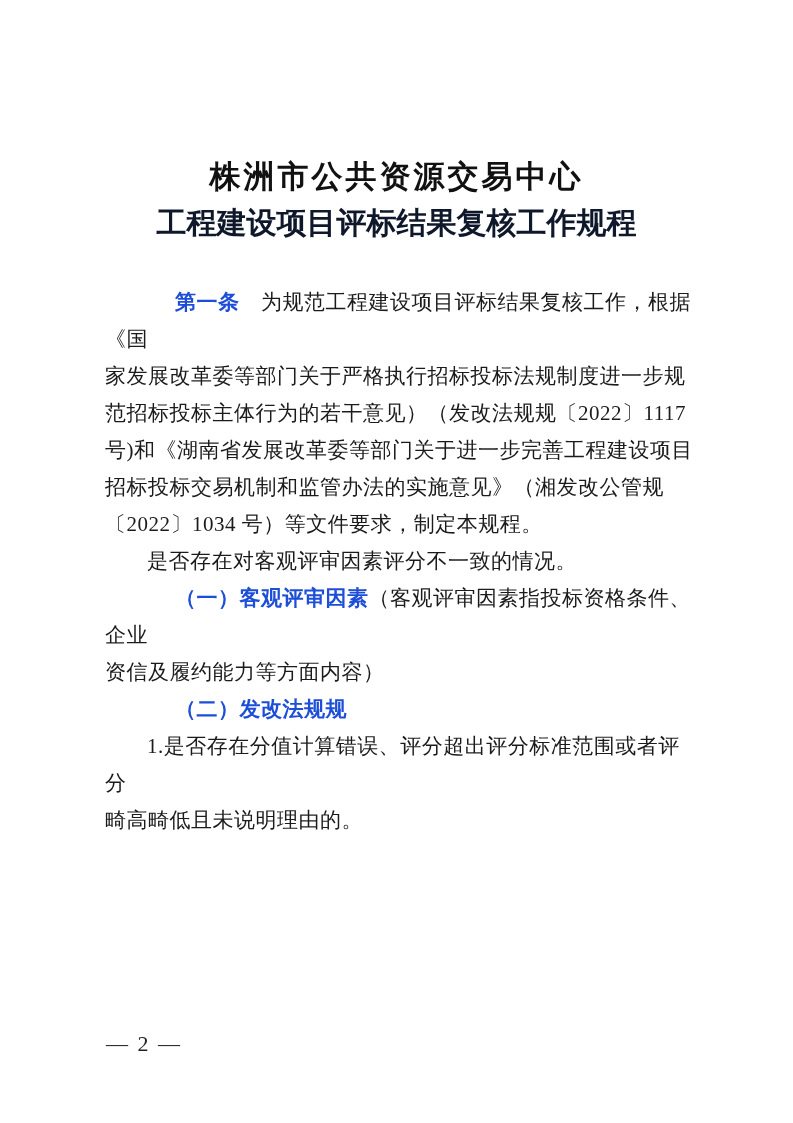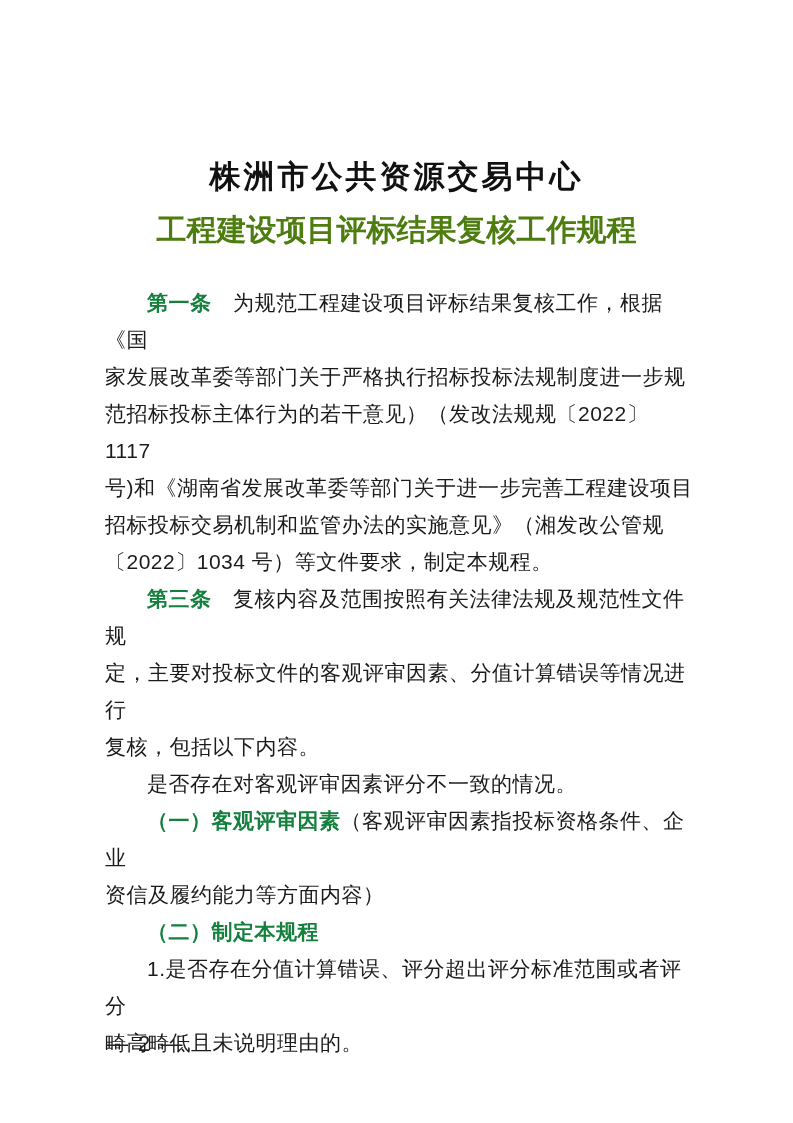--- a/index.html
+++ b/index.html
@@ -2,21 +2,21 @@
 <html><head>
 <meta charset="utf-8">
 <style>
   html, body { margin: 0; padding: 0; background: #ffffff; }
   .page {
     position: relative;
     width: 793px;
     height: 1123px;
     background: #ffffff;
     overflow: hidden;
-    font-family: Liberation Sans, sans-serif;
+    font-family: Liberation Serif, serif;
     color: #1b1b1b;
   }
   .title-block {
     position: absolute;
     top: 156px;
     left: 0;
     width: 793px;
     text-align: center;
   }
   .title-line-1 {
@@ -24,42 +24,42 @@
     font-weight: bold;
     letter-spacing: 3px;
     line-height: 42px;
     color: #111111;
   }
   .title-line-2 {
     font-size: 30px;
     font-weight: bold;
     letter-spacing: 0px;
     line-height: 42px;
-    margin-top: 11px;
-    color: #4d7c0f;
+    margin-top: 4px;
+    color: #0f172a;
     text-align: center;
   }
   .doc-body {
     position: absolute;
     left: 105px;
     top: 284px;
     width: 588px;
     font-size: 21px;
     line-height: 37px;
     letter-spacing: 0.5px;
     text-align: left;
   }
   .doc-body p {
     margin: 0;
     padding: 0;
     text-indent: 2em;
     white-space: pre-wrap;
   }
   .seg { font-weight: normal; }
-  .seg.bold { font-weight: bold; color: #15803d; }
+  .seg.bold { font-weight: bold; color: #1d4ed8; margin-left: 28px; }
   .page-footer {
     position: absolute;
     left: 106px;
     top: 1031px;
     font-size: 22px;
     letter-spacing: 2px;
     color: #222222;
   }
 </style>
 </head>
@@ -72,26 +72,23 @@
     <div class="title-line-2">工程建设项目评标结果复核工作规程</div>
   </div>
 
   <div class="doc-body">
       <p><span class="seg bold">第一条</span><span class="seg">　为规范工程建设项目评标结果复核工作，根据《国
 家发展改革委等部门关于严格执行招标投标法规制度进一步规
 范招标投标主体行为的若干意见）（发改法规规〔2022〕1117
 号)和《湖南省发展改革委等部门关于进一步完善工程建设项目
 招标投标交易机制和监管办法的实施意见》（湘发改公管规
 〔2022〕1034 号）等文件要求，制定本规程。</span></p>
-      <p><span class="seg bold">第三条</span><span class="seg">　复核内容及范围按照有关法律法规及规范性文件规
-定，主要对投标文件的客观评审因素、分值计算错误等情况进行
-复核，包括以下内容。</span></p>
       <p><span class="seg">是否存在对客观评审因素评分不一致的情况。</span></p>
       <p><span class="seg bold">（一）客观评审因素</span><span class="seg">（客观评审因素指投标资格条件、企业
 资信及履约能力等方面内容）</span></p>
-      <p><span class="seg bold">（二）制定本规程</span></p>
+      <p><span class="seg bold">（二）发改法规规</span></p>
       <p><span class="seg">1.是否存在分值计算错误、评分超出评分标准范围或者评分
 畸高畸低且未说明理由的。</span></p>
     </div>
 
   <div class="page-footer">— 2 —</div>
 
 </div>
 
 </body></html>

